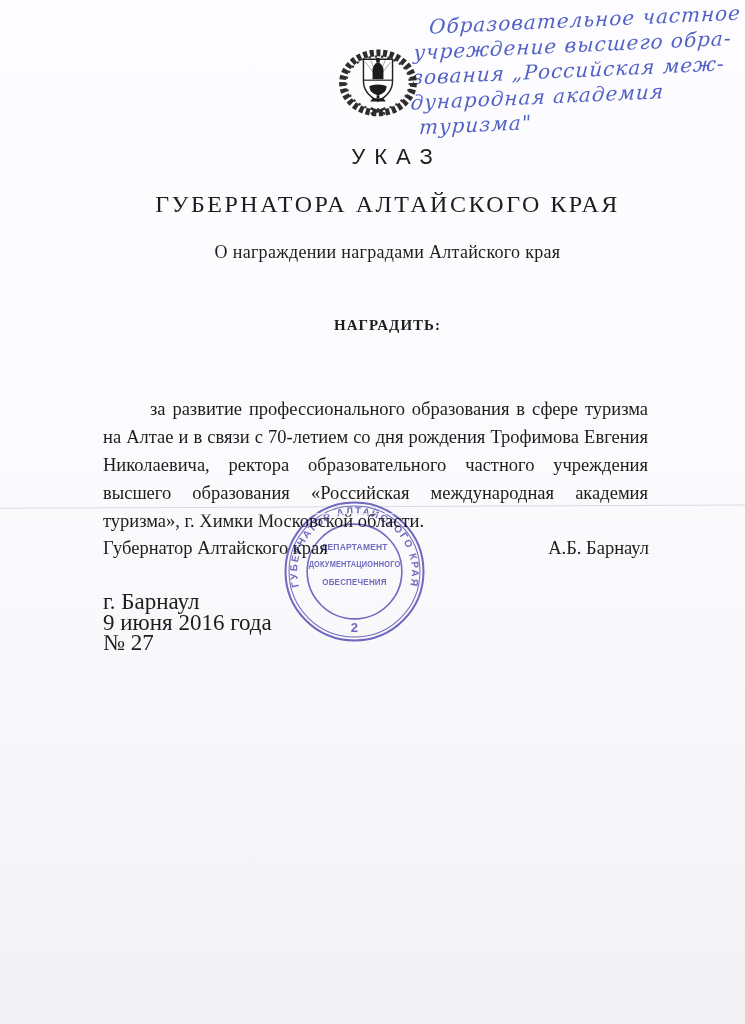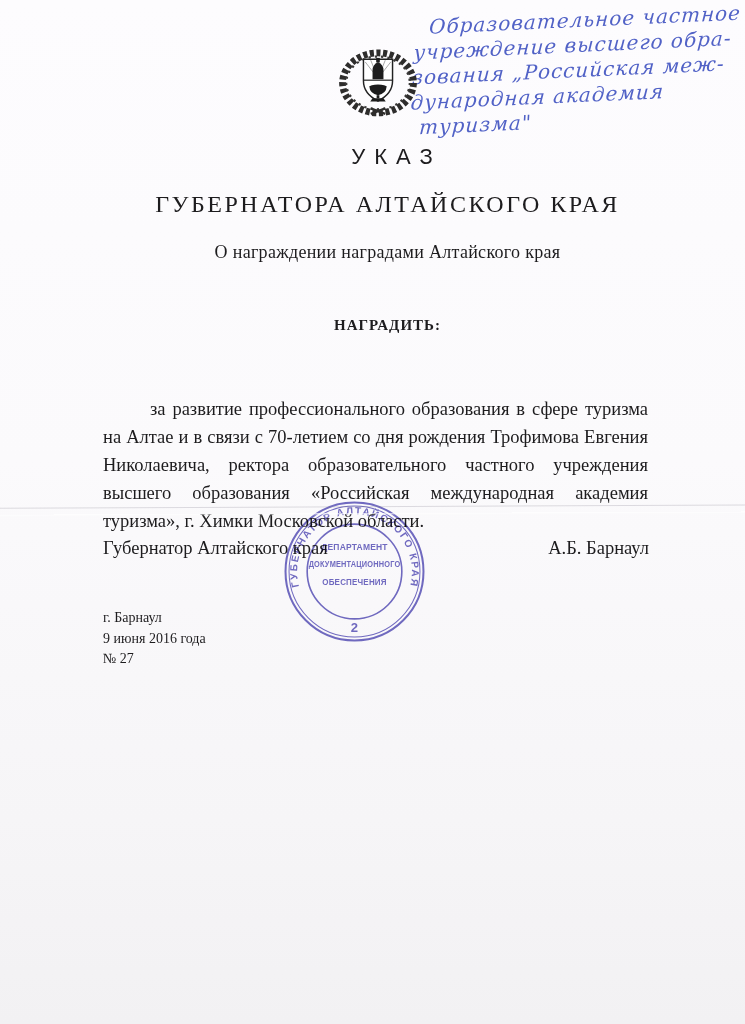--- a/index.html
+++ b/index.html
@@ -38,21 +38,21 @@
   .body-par {
     position:absolute; left:103px; top:395px; width:545px; margin:0;
     font-size:18.5px; line-height:28px; text-align:justify; text-indent:47px;
   }
 
   .sig-row {
     position:absolute; left:103px; top:538px; width:546px;
     display:flex; justify-content:space-between; font-size:18.5px;
   }
 
-  .meta { position:absolute; left:103px; top:608px; font-size:14px; line-height:20.5px; }
+  .meta { position:absolute; left:103px; top:592px; font-size:23px; line-height:20.5px; }
 
   
   .stamp { position:absolute; left:283px; top:500px; mix-blend-mode:multiply; opacity:.88; }
   .stamp text { font-family:"Liberation Sans", sans-serif; fill:#5e57bb; font-weight:bold; }
   .stamp .ring-text { font-size:10px; letter-spacing:1.6px; }
   .stamp .inner-line { font-size:8.5px; letter-spacing:.2px; text-anchor:middle; }
   .stamp .stamp-num { font-size:13px; text-anchor:middle; }
   .stamp circle { fill:none; stroke:#5e57bb; }
 
   

